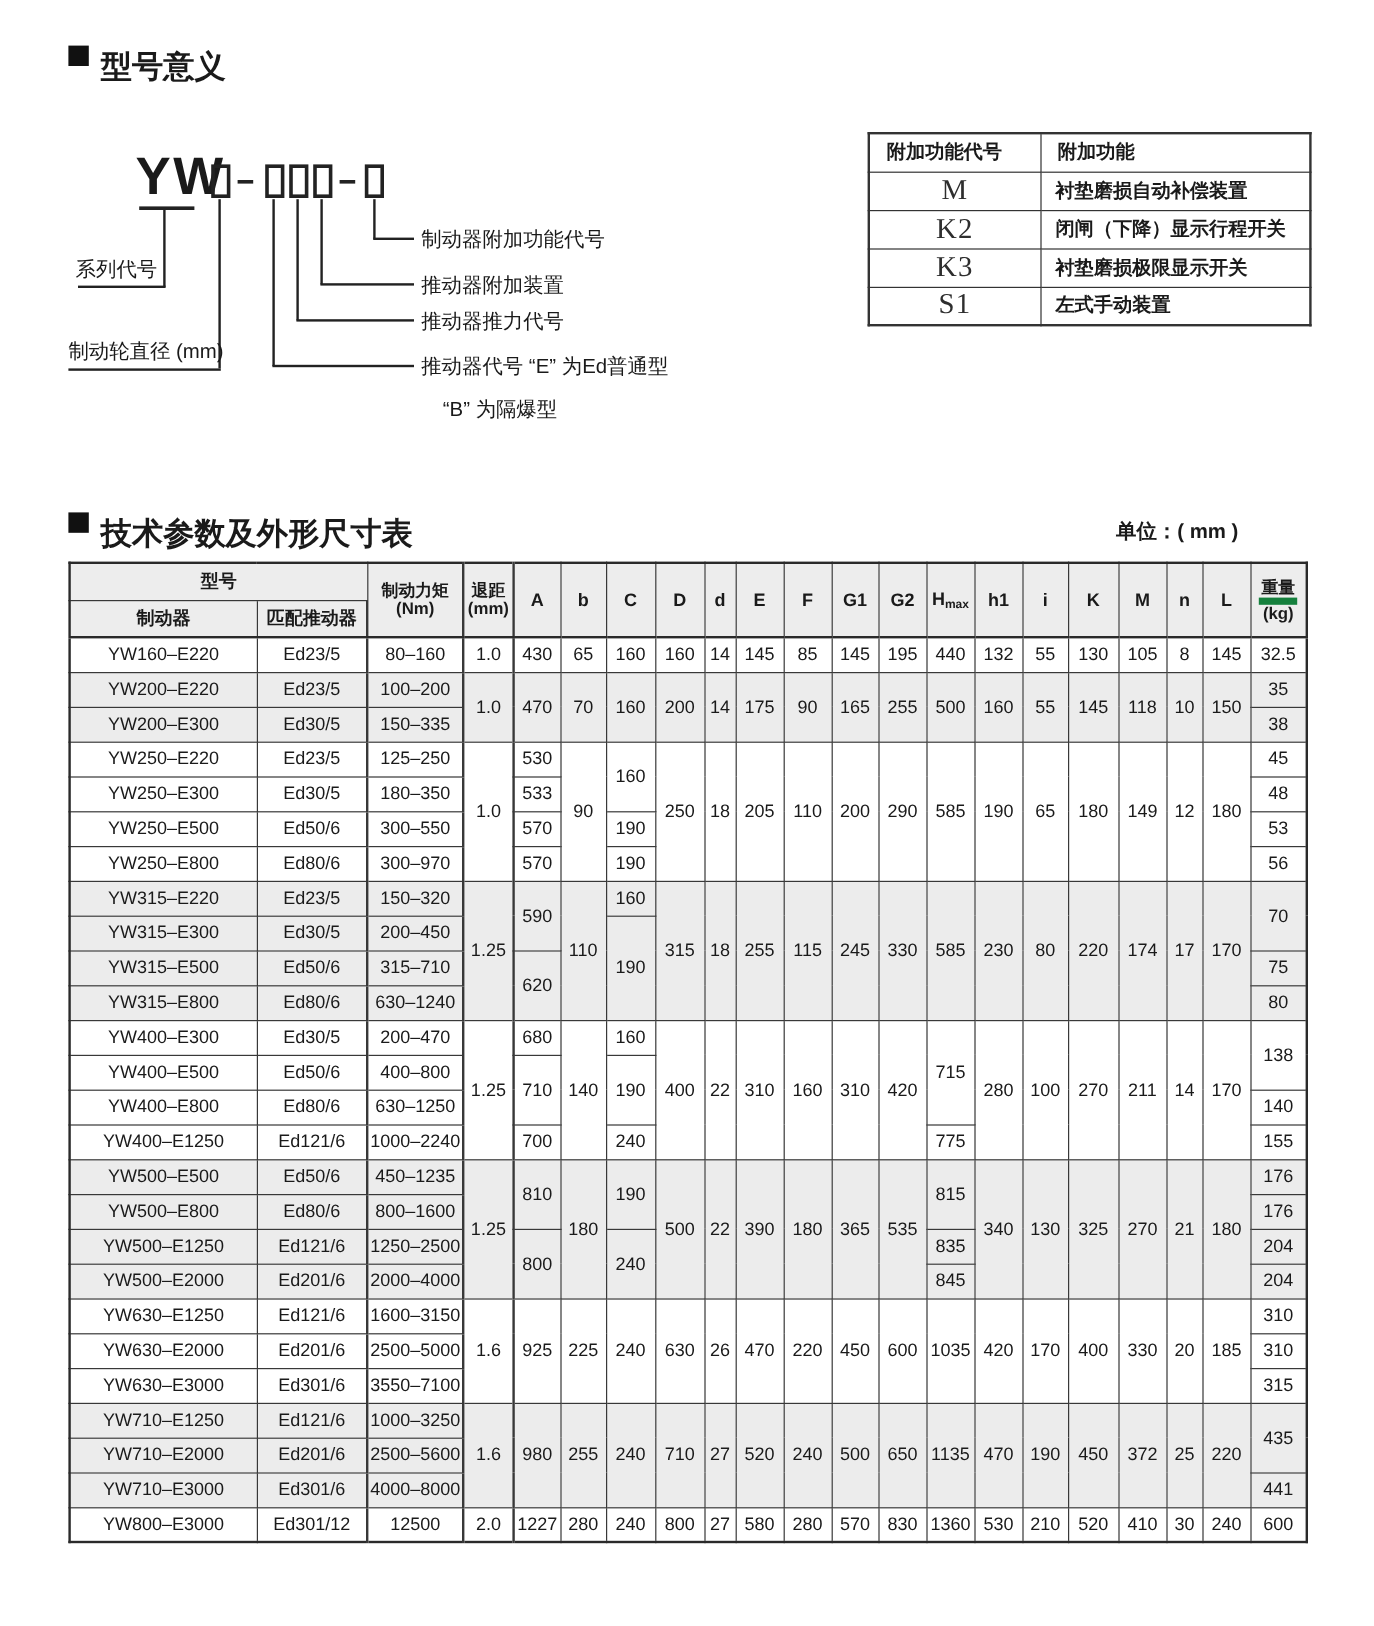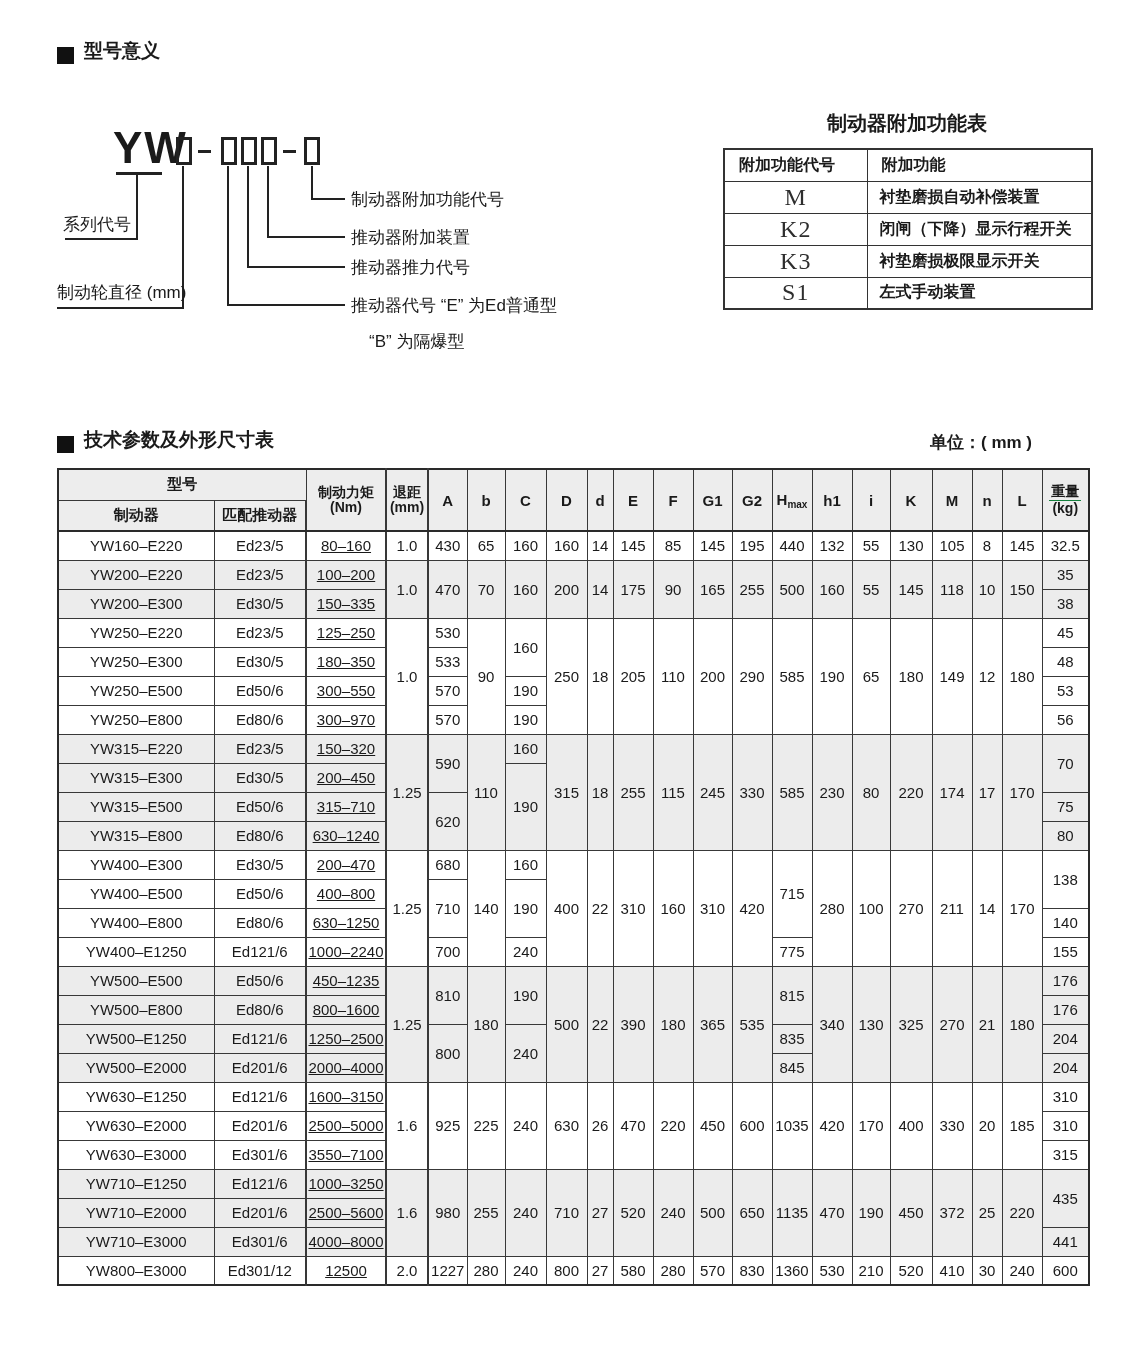--- a/index.html
+++ b/index.html
@@ -4,21 +4,21 @@
 <style>
   * { margin:0; padding:0; box-sizing:border-box; }
   html,body { background:#ffffff; }
   body {
     width:1145px; height:1355px; position:relative; overflow:hidden;
     font-family:"Liberation Sans","DejaVu Sans",sans-serif; color:#1a1a1a;
   }
   .abs { position:absolute; }
 
   
-  .sec-head { display:flex; align-items:flex-end; gap:10px; font-size:19px; font-weight:bold; }
+  .sec-head { display:flex; align-items:flex-start; gap:10px; font-size:26px; font-weight:bold; }
   .sec-sq { width:17px; height:17px; background:#111; display:inline-block; }
 
   
   #diagram { left:55px; top:95px; width:665px; height:300px; }
   .yw { left:58px; top:28px; font-size:44px; font-weight:bold; letter-spacing:2px; }
   .code-box { width:16px; height:28px; border:3px solid #222; top:42px; }
   .dash { height:3px; width:13px; background:#222; top:55px; }
   .dline { background:#222; }
   .dlabel { font-size:17px; font-weight:normal; white-space:nowrap; }
 
@@ -42,27 +42,27 @@
   #spec-table th, #spec-table td {
     border:1px solid #383838; text-align:center; vertical-align:middle;
     font-size:15px; overflow:hidden; white-space:nowrap; padding:0;
   }
   #spec-table thead tr { height:31px; }
   #spec-table tbody tr { height:29px; }
   #spec-table thead th { background:#ededed; font-weight:bold; }
   th.dim { font-weight:normal; font-size:17px; }
   th .hsub { font-size:10px; vertical-align:-3px; }
   .h2line { font-size:14px; line-height:15px; font-weight:bold; }
-  .uline { display:inline-block; border-bottom:1px solid #15803d; padding:0 2px 1px 2px; }
+  .uline { display:inline-block; border-bottom:6px solid #15803d; padding:0 2px 1px 2px; }
   td.shade, th.shade { background:#ececec; }
   td.grp { border-top:2px solid #2a2a2a; }
   .thickR { border-right-width:2px !important; }
   #spec-table thead th.bb2 { border-bottom:2px solid #2a2a2a; }
   td.model { font-size:15px; }
-  td.torque { font-size:13.5px;text-decoration:underline; }
+  td.torque { font-size:13.5px; }
 </style>
 </head>
 <body>
 
 <div class="abs sec-head" style="left:57px; top:38px;">
   <span class="sec-sq"></span>
   <span>型号意义</span>
 </div>
 
 <div id="diagram" class="abs">
@@ -97,21 +97,20 @@
   <div class="abs dline" style="left:192px; top:171px; width:98px; height:2px;"></div>
   <div class="abs dlabel" style="left:296px; top:161px;">推动器推力代号</div>
 
   <div class="abs dline" style="left:172px; top:71px; width:2px; height:139px;"></div>
   <div class="abs dline" style="left:172px; top:209px; width:118px; height:2px;"></div>
   <div class="abs dlabel" style="left:296px; top:199px;">推动器代号 “E” 为Ed普通型</div>
   <div class="abs dlabel" style="left:314px; top:235px;">“B” 为隔爆型</div>
 </div>
 
 <div id="func-block" class="abs">
-  <div id="func-title">制动器附加功能表</div>
   <table id="func-table">
     <colgroup>
         <col style="width:143px">
         <col style="width:225px">
       </colgroup>
     <thead>
         <tr>
           <th>附加功能代号</th>
           <th>附加功能</th>
         </tr>

